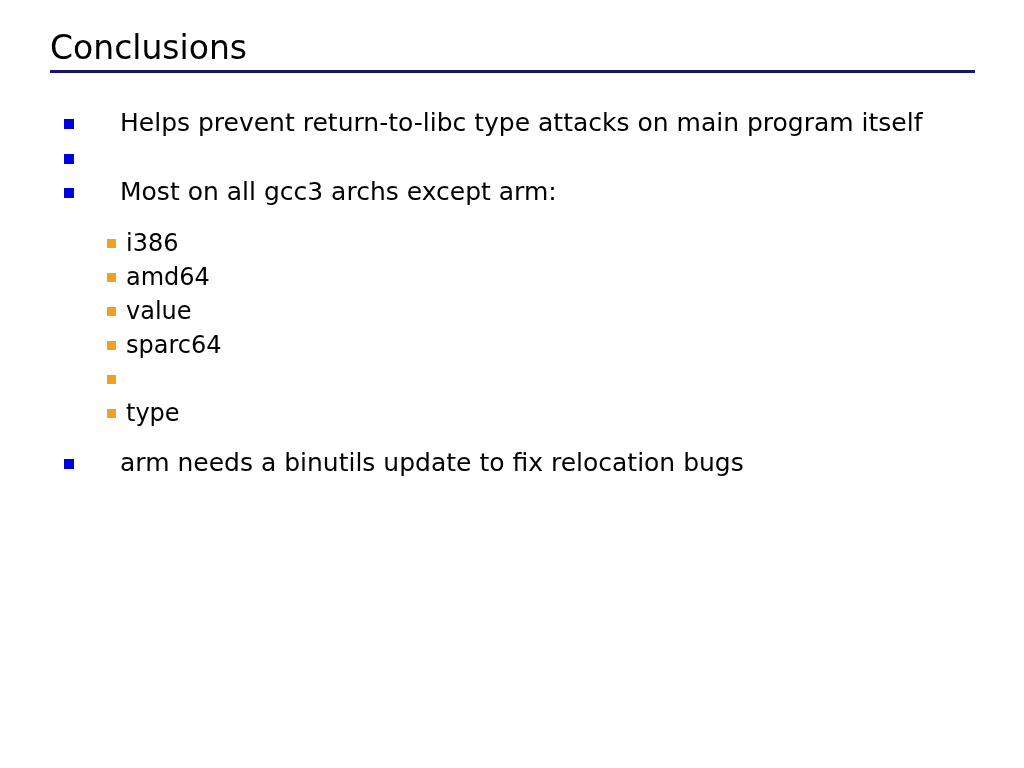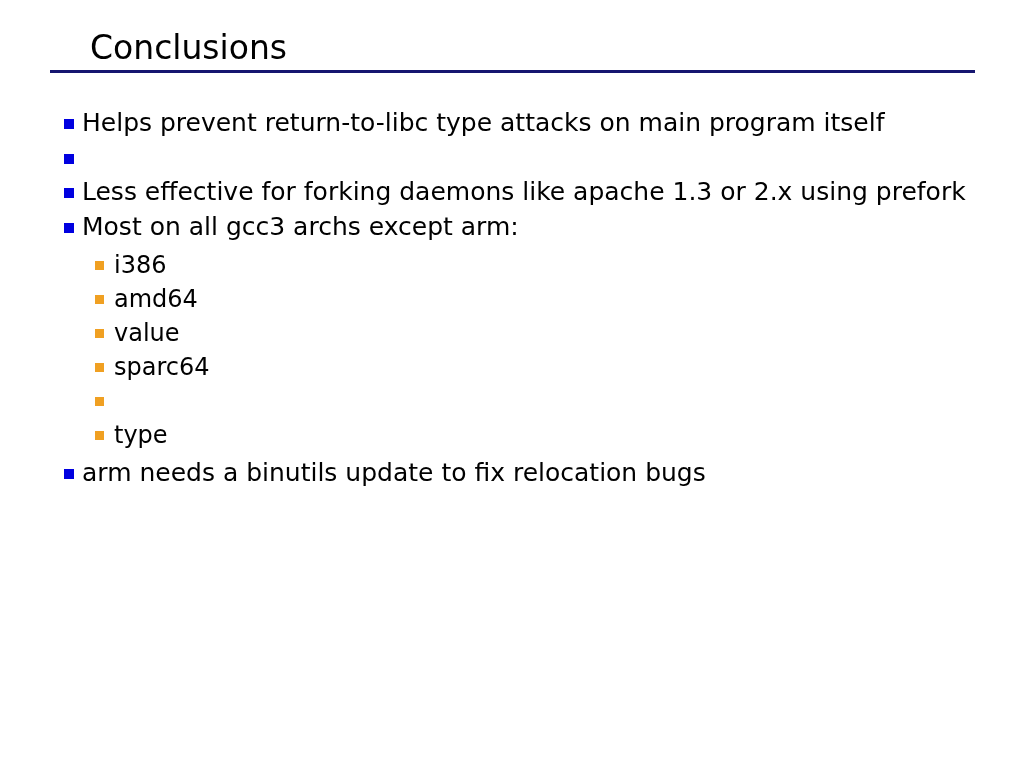--- a/index.html
+++ b/index.html
@@ -26,21 +26,20 @@
   .slide-title {
     position: absolute;
     left: 50px;
     top: 28px;
     font-size: 33px;
     line-height: 40px;
     font-weight: 400;
     color: #000000;
     letter-spacing: 0px;
     white-space: nowrap;
-    margin-left: 40px;
   }
   .title-rule {
     position: absolute;
     left: 50px;
     top: 70px;
     width: 925px;
     height: 3px;
     background: #161670;
   }
 
@@ -51,38 +50,38 @@
     top: 106px;
     width: 1024px;
   }
   ul.lvl1 {
     list-style: none;
     margin: 0;
     padding: 0;
   }
   li.item1 {
     position: relative;
-    padding-left: 82px;
+    padding-left: 120px;
     font-size: 25px;
     line-height: 34.5px;
     height: 34.5px;
     color: #000000;
     white-space: nowrap;
   }
   li.item1 > .bullet1 {
     position: absolute;
     left: 64px;
     top: 13px;
     width: 10px;
     height: 10px;
     background: #0000e0;
   }
   ul.lvl2 {
     list-style: none;
-    margin: 4px;
+    margin: 16px;
     padding: 0;
   }
   li.item2 {
     position: relative;
     padding-left: 110px;
     font-size: 24px;
     line-height: 34px;
     height: 34px;
     color: #000000;
     white-space: nowrap;
@@ -111,24 +110,20 @@
 
       <li class="item1">
         <span class="bullet1" style="background: rgb(0, 0, 224);"></span>
         <span class="txt">Helps prevent return-to-libc type attacks on main program itself</span>
       </li>
 
       <li class="item1">
         <span class="bullet1" style="background: rgb(0, 0, 224);"></span>
       </li>
 
-      <li class="item1">
-        <span class="bullet1" style="background: rgb(0, 0, 224);"></span>
-        <span class="txt">Less effective for forking daemons like apache 1.3 or 2.x using prefork</span>
-      </li>
 
 
       <li class="item1">
         <span class="bullet1" style="background: rgb(0, 0, 224);"></span>
         <span class="txt">Most on all gcc3 archs except arm:</span>
       </li>
 
       <li>
         <ul class="lvl2">
           <li class="item2">

